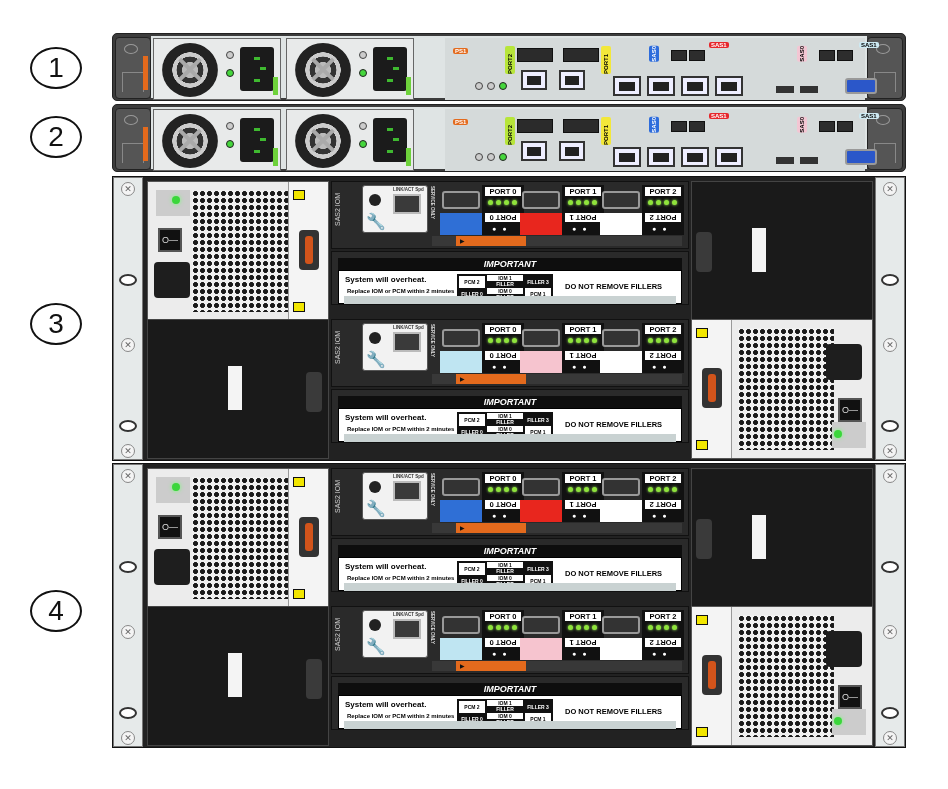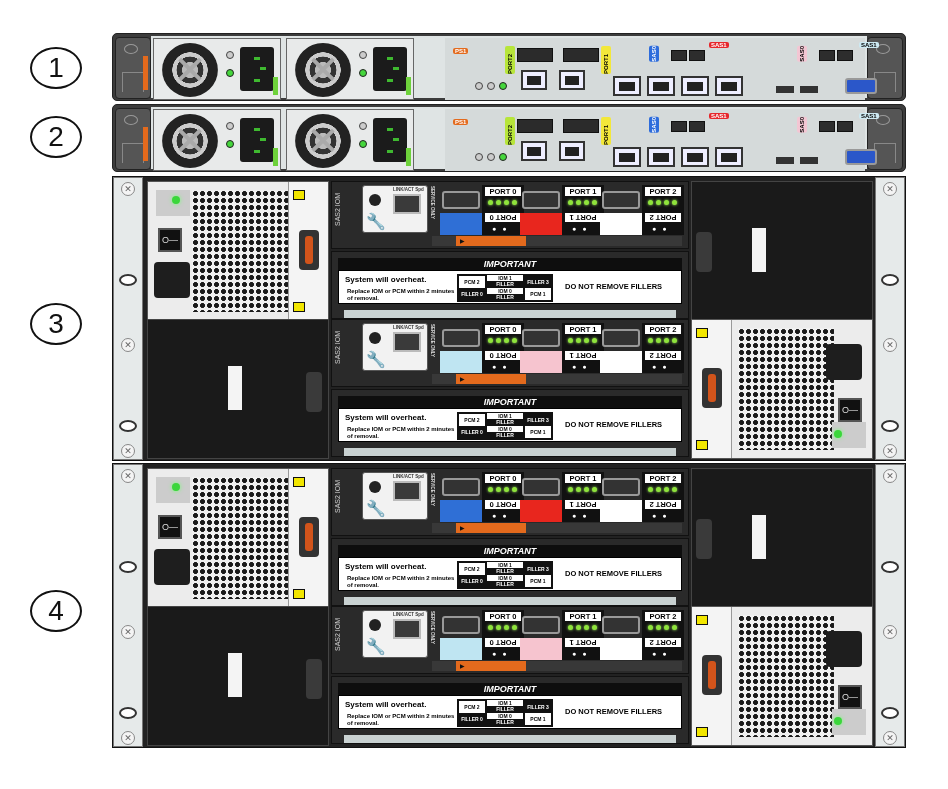--- a/index.html
+++ b/index.html
@@ -68,21 +68,21 @@
   .sasport .conn { position: absolute; left: 2px; top: 6px; width: 38px; height: 18px; background: #333; border: 2px solid #999; border-radius: 3px; }
   .sasport .color { position: absolute; left: 0; top: 28px; width: 42px; height: 22px; }
   .sasport .tag { position: absolute; right: 0; top: 0; width: 42px; background: #111; height: 50px; }
   .sasport .tag .pt { position: absolute; left: 3px; top: 2px; width: 36px; background: #fff; color: #000; font-size: 7.5px; font-weight: bold; text-align: center; }
   .sasport .tag .pb { position: absolute; left: 3px; top: 28px; width: 36px; background: #fff; color: #000; font-size: 7.5px; font-weight: bold; text-align: center; transform: rotate(180deg); }
   .sasport .tag .leds { position: absolute; left: 6px; top: 15px; display:flex; gap:3px; }
   .sasport .tag .leds i { width: 5px; height: 5px; border-radius:50%; background:#8fe33b; box-shadow:0 0 3px #af6; display:block; }
   .sasport .tag .dots { position: absolute; left: 10px; top: 40px; color: #fff; font-size: 7px; letter-spacing: 6px; }
   .iom .lever { position: absolute; left: 100px; bottom: 2px; width: 250px; height: 10px; background: #383838; }
   .iom .lever .orange { position: absolute; left: 24px; top: 0; width: 70px; height: 10px; background: #e36a1d; font-size: 6px; line-height:10px; padding-left:4px; color:#111; }
-  .filler { position: absolute; left: 218px; width: 358px; height: 68px; background: #2a2a2a; border: 1px solid #111; }
+  .filler { position: absolute; left: 218px; width: 358px; height: 54px; background: #2a2a2a; border: 1px solid #111; }
   .filler .hdr { position: absolute; left: 6px; right: 6px; top: 6px; height: 12px; background: #0e0e0e; color: #fff; font-size: 9px; font-weight: bold; font-style: italic; text-align: center; line-height: 12px; }
   .filler .panel { position: absolute; left: 6px; right: 6px; top: 18px; height: 34px; background: #fff; border: 1px solid #000; }
   .filler .warn1 { position: absolute; left: 6px; top: 4px; font-size: 8px; font-weight: bold; }
   .filler .warn2 { position: absolute; left: 8px; top: 17px; font-size: 6px; font-weight: bold; line-height: 7px; width: 110px; }
   .filler .map { position: absolute; left: 118px; top: 3px; width: 96px; height: 28px; background: #111; }
   .filler .map span { position: absolute; font-size: 5px; font-weight: bold; text-align: center; line-height: 12px; }
   .filler .dnr { position: absolute; left: 226px; top: 11px; font-size: 7.5px; font-weight: bold; }
   .filler .bar { position: absolute; left: 12px; right: 12px; bottom: 0; height: 8px; background: #c9d2d2; }
 </style>
 </head>

